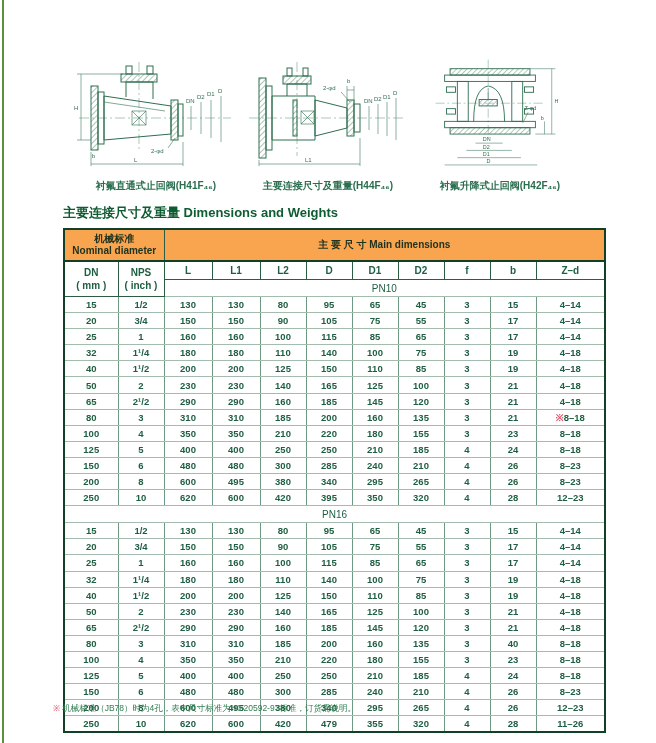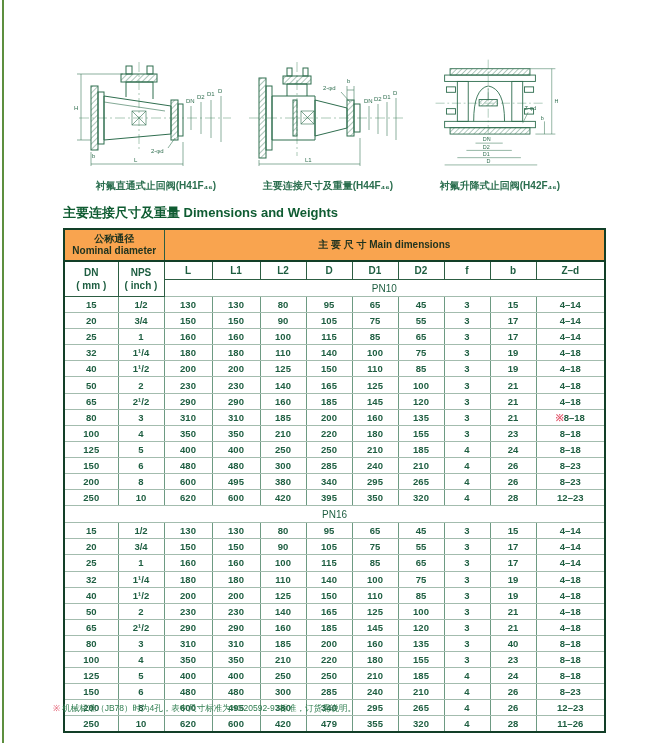--- a/index.html
+++ b/index.html
@@ -195,21 +195,21 @@
           <col style="width:46px">
         <col style="width:46px">
           <col style="width:46px">
           <col style="width:46px">
         <col style="width:46px">
           <col style="width:46px">
           <col style="width:69px">
       </colgroup>
       <thead>
         <tr>
-          <th class="orange" colspan="2">公称通径
+          <th class="orange" colspan="2">机械标准
 Nominal diameter</th>
           <th class="orange" colspan="9">主 要 尺 寸  Main dimensions</th>
         </tr>
         <tr>
           <th class="rowhead" rowspan="2">DN
 ( mm )</th>
           <th class="rowhead" rowspan="2">NPS
 ( inch )</th>
           <th class="collab">L</th>
           <th class="collab">L1</th>

